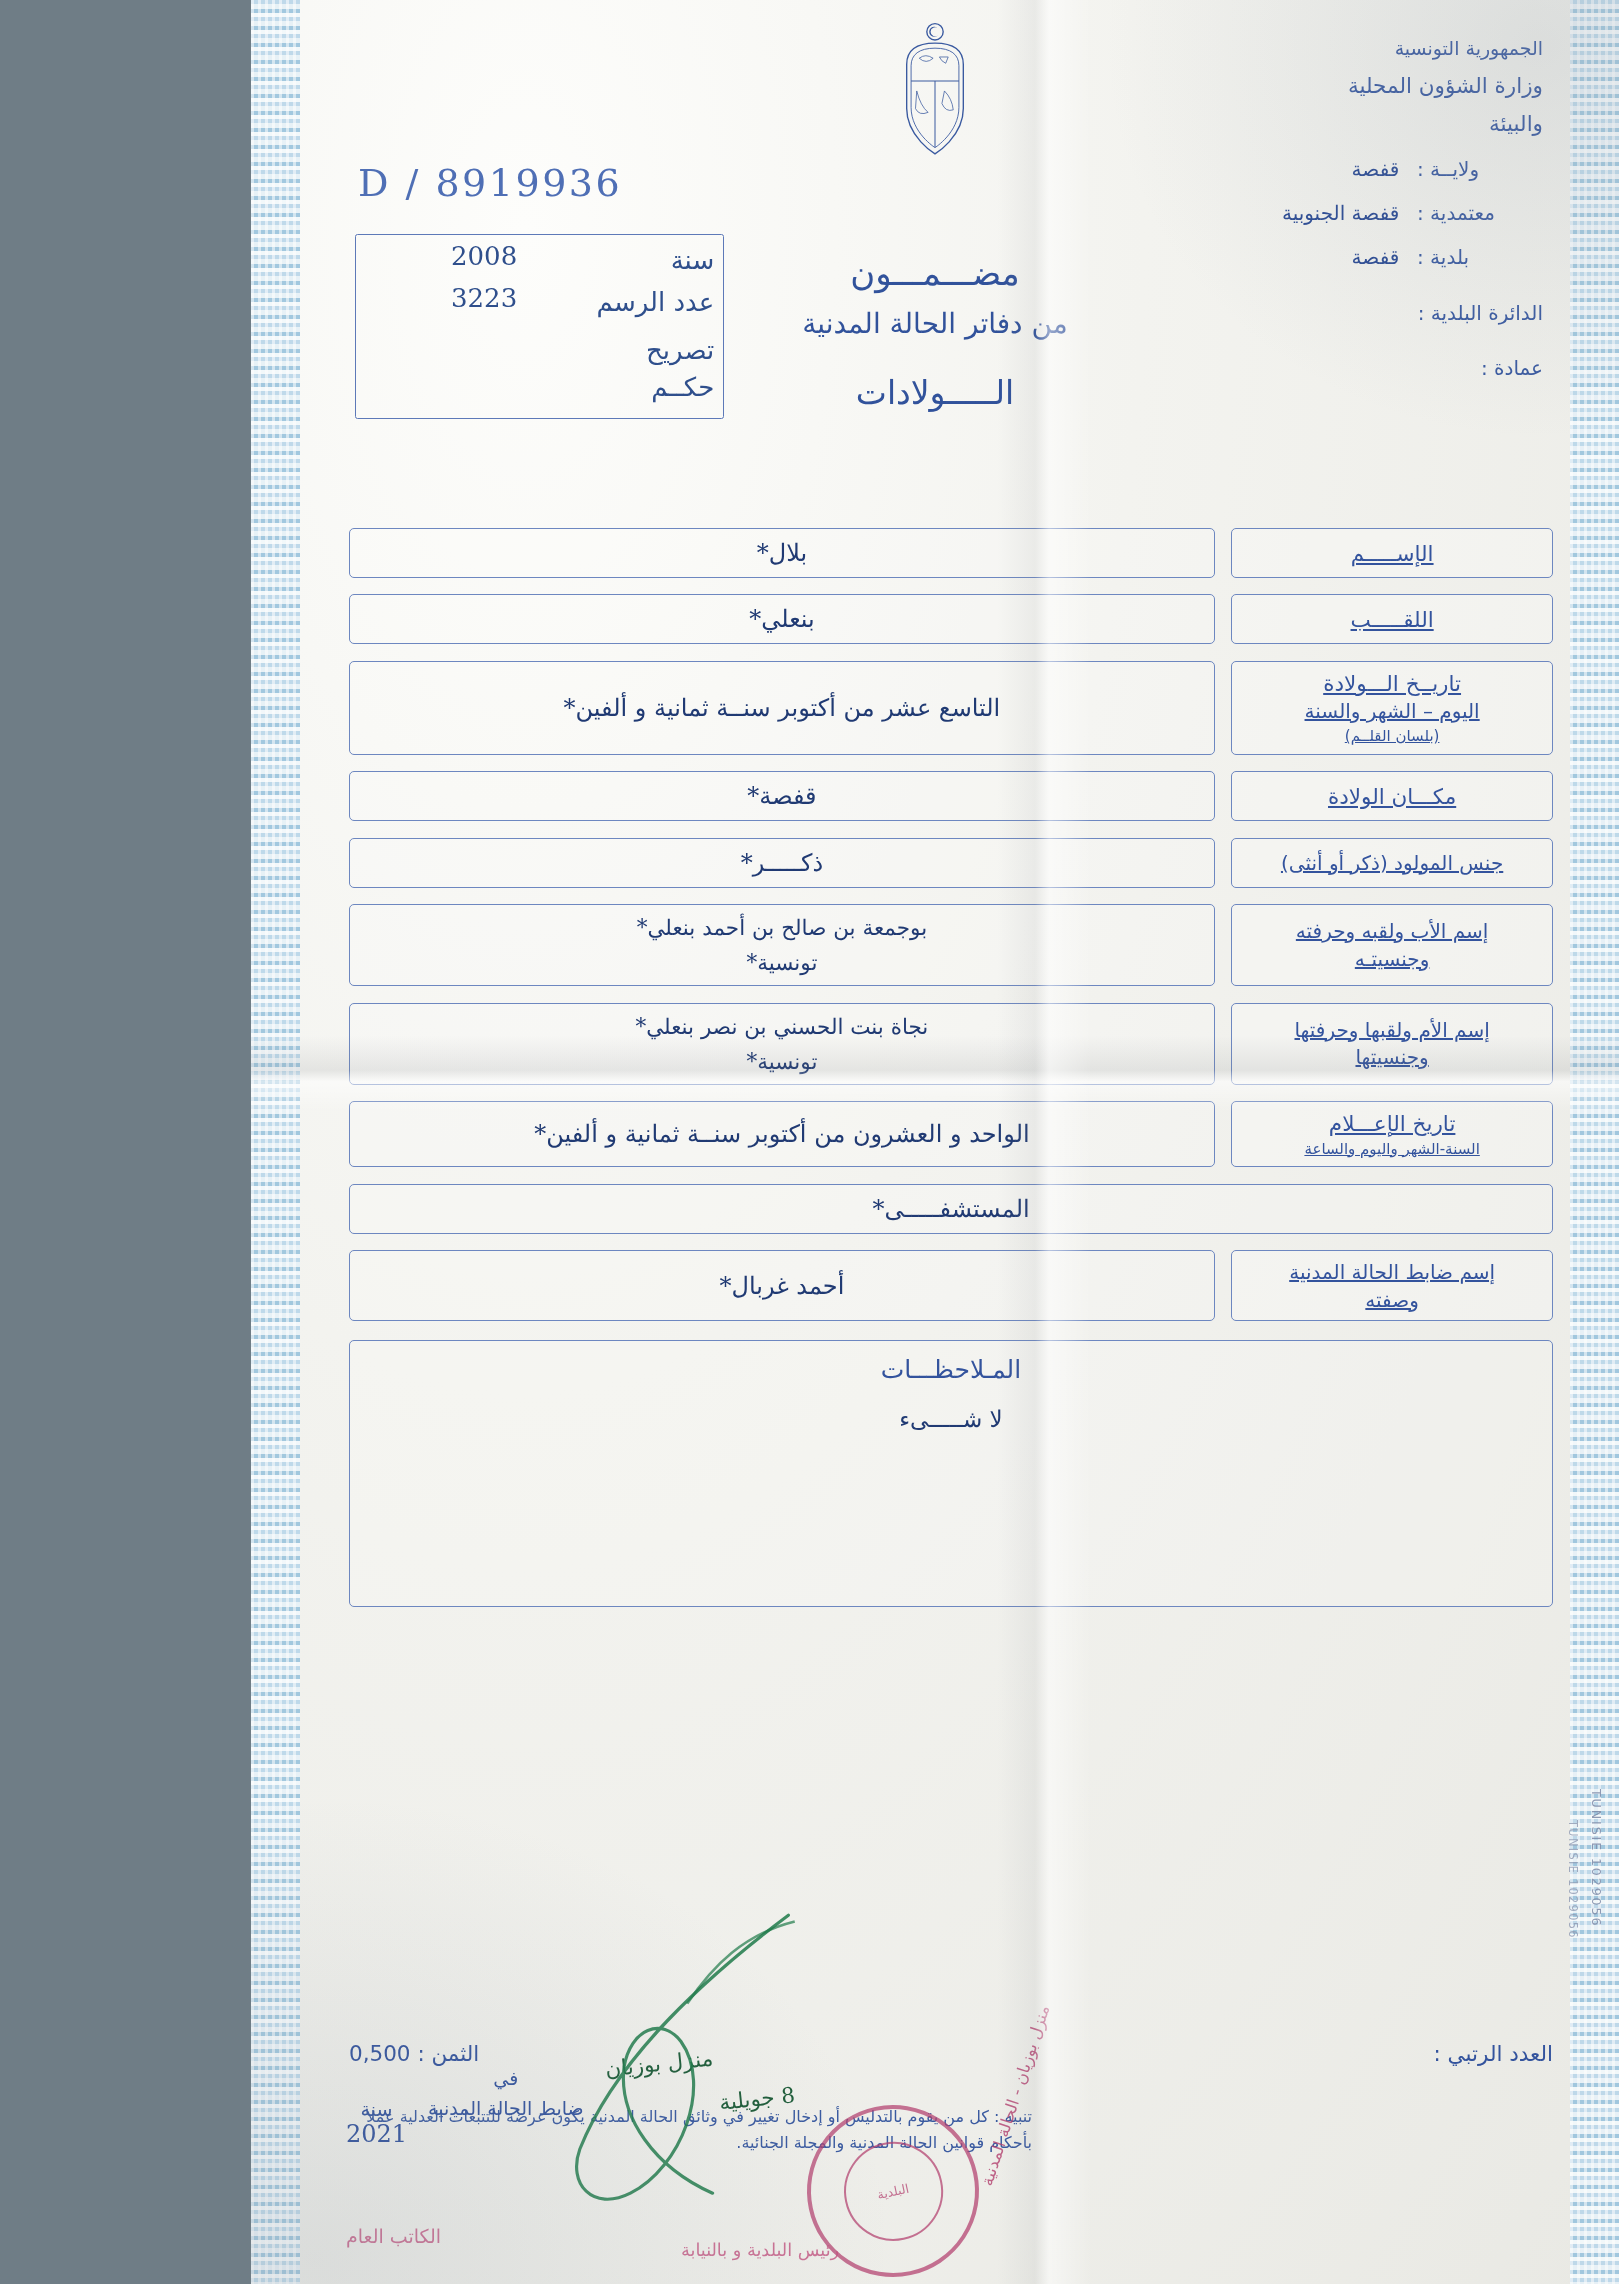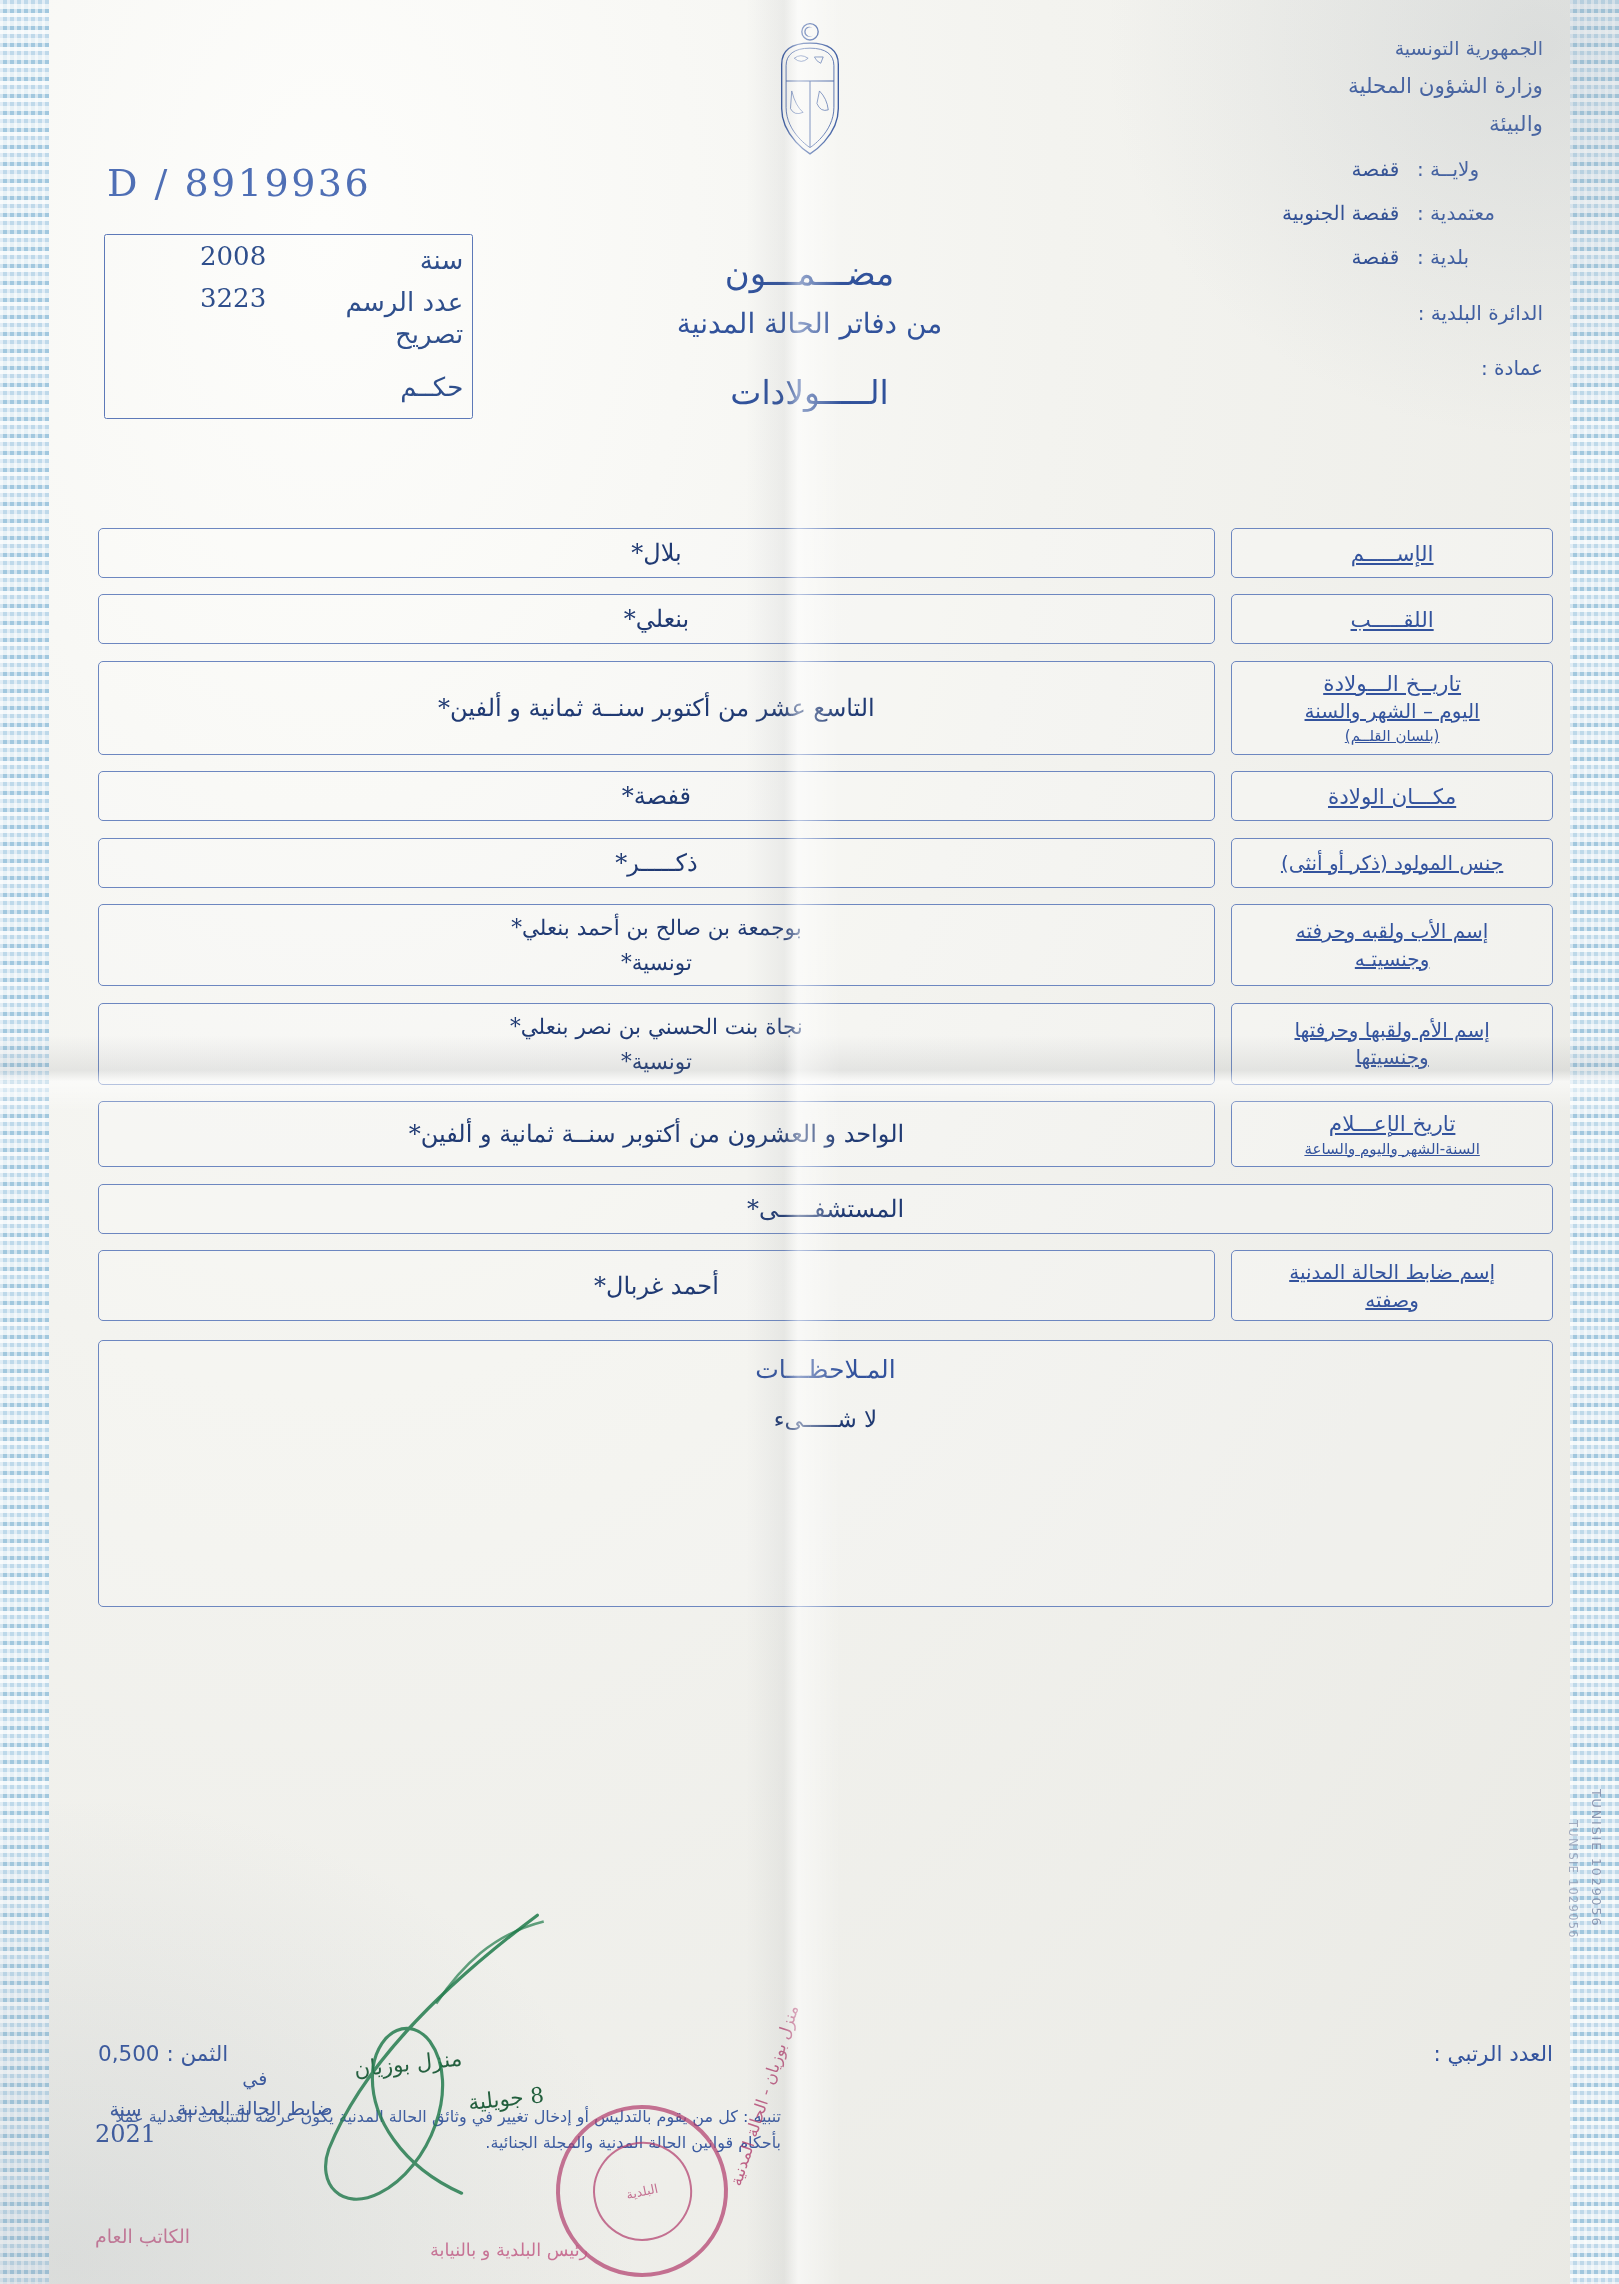--- a/index.html
+++ b/index.html
@@ -2,21 +2,21 @@
 <html lang="ar" dir="rtl" style="font-size:10px"><head>
 <meta charset="utf-8">
 <title>Birth Certificate Extract</title>
 <style>
   html,body{margin:0;padding:0;background:#6f7d86;}
   body{font-family:"DejaVu Sans","Liberation Sans",sans-serif;}
 
   
   .page{
     position:relative;
-    width:1619px;
+    width:1368px;
     height:2284px;
     background:
       radial-gradient(ellipse at 20% 10%, #fdfdfb 0%, #f3f3ef 40%, #e9e9e4 100%);
     overflow:hidden;
   }
 
   
   .edge{
     position:absolute;top:0;bottom:0;width:49px;
     background:
@@ -243,21 +243,21 @@
 
     <div class="serial">D / 8919936</div>
 
     <div class="stamp-box">
       <div class="row sb-lbl" style="top:10px;">سنة</div>
       <div class="row sb-val" style="top:6.3px;left:95px;">2008</div>
 
       <div class="row sb-lbl" style="top:52px;">عدد الرسم</div>
       <div class="row sb-val" style="top:48px;left:95px;">3223</div>
 
-      <div class="row sb-lbl" style="top:84px;">تصريح</div>
+      <div class="row sb-lbl" style="top:100px;">تصريح</div>
       <div class="row sb-lbl" style="top:137px;">حكــم</div>
     </div>
 
     <div class="title-wrap">
       <div class="t1">مضـــمـــون</div>
       <div class="t2">من دفاتر الحالة المدنية</div>
       <div class="t3">الـــــولادات</div>
     </div>
 
     <div class="grid">

